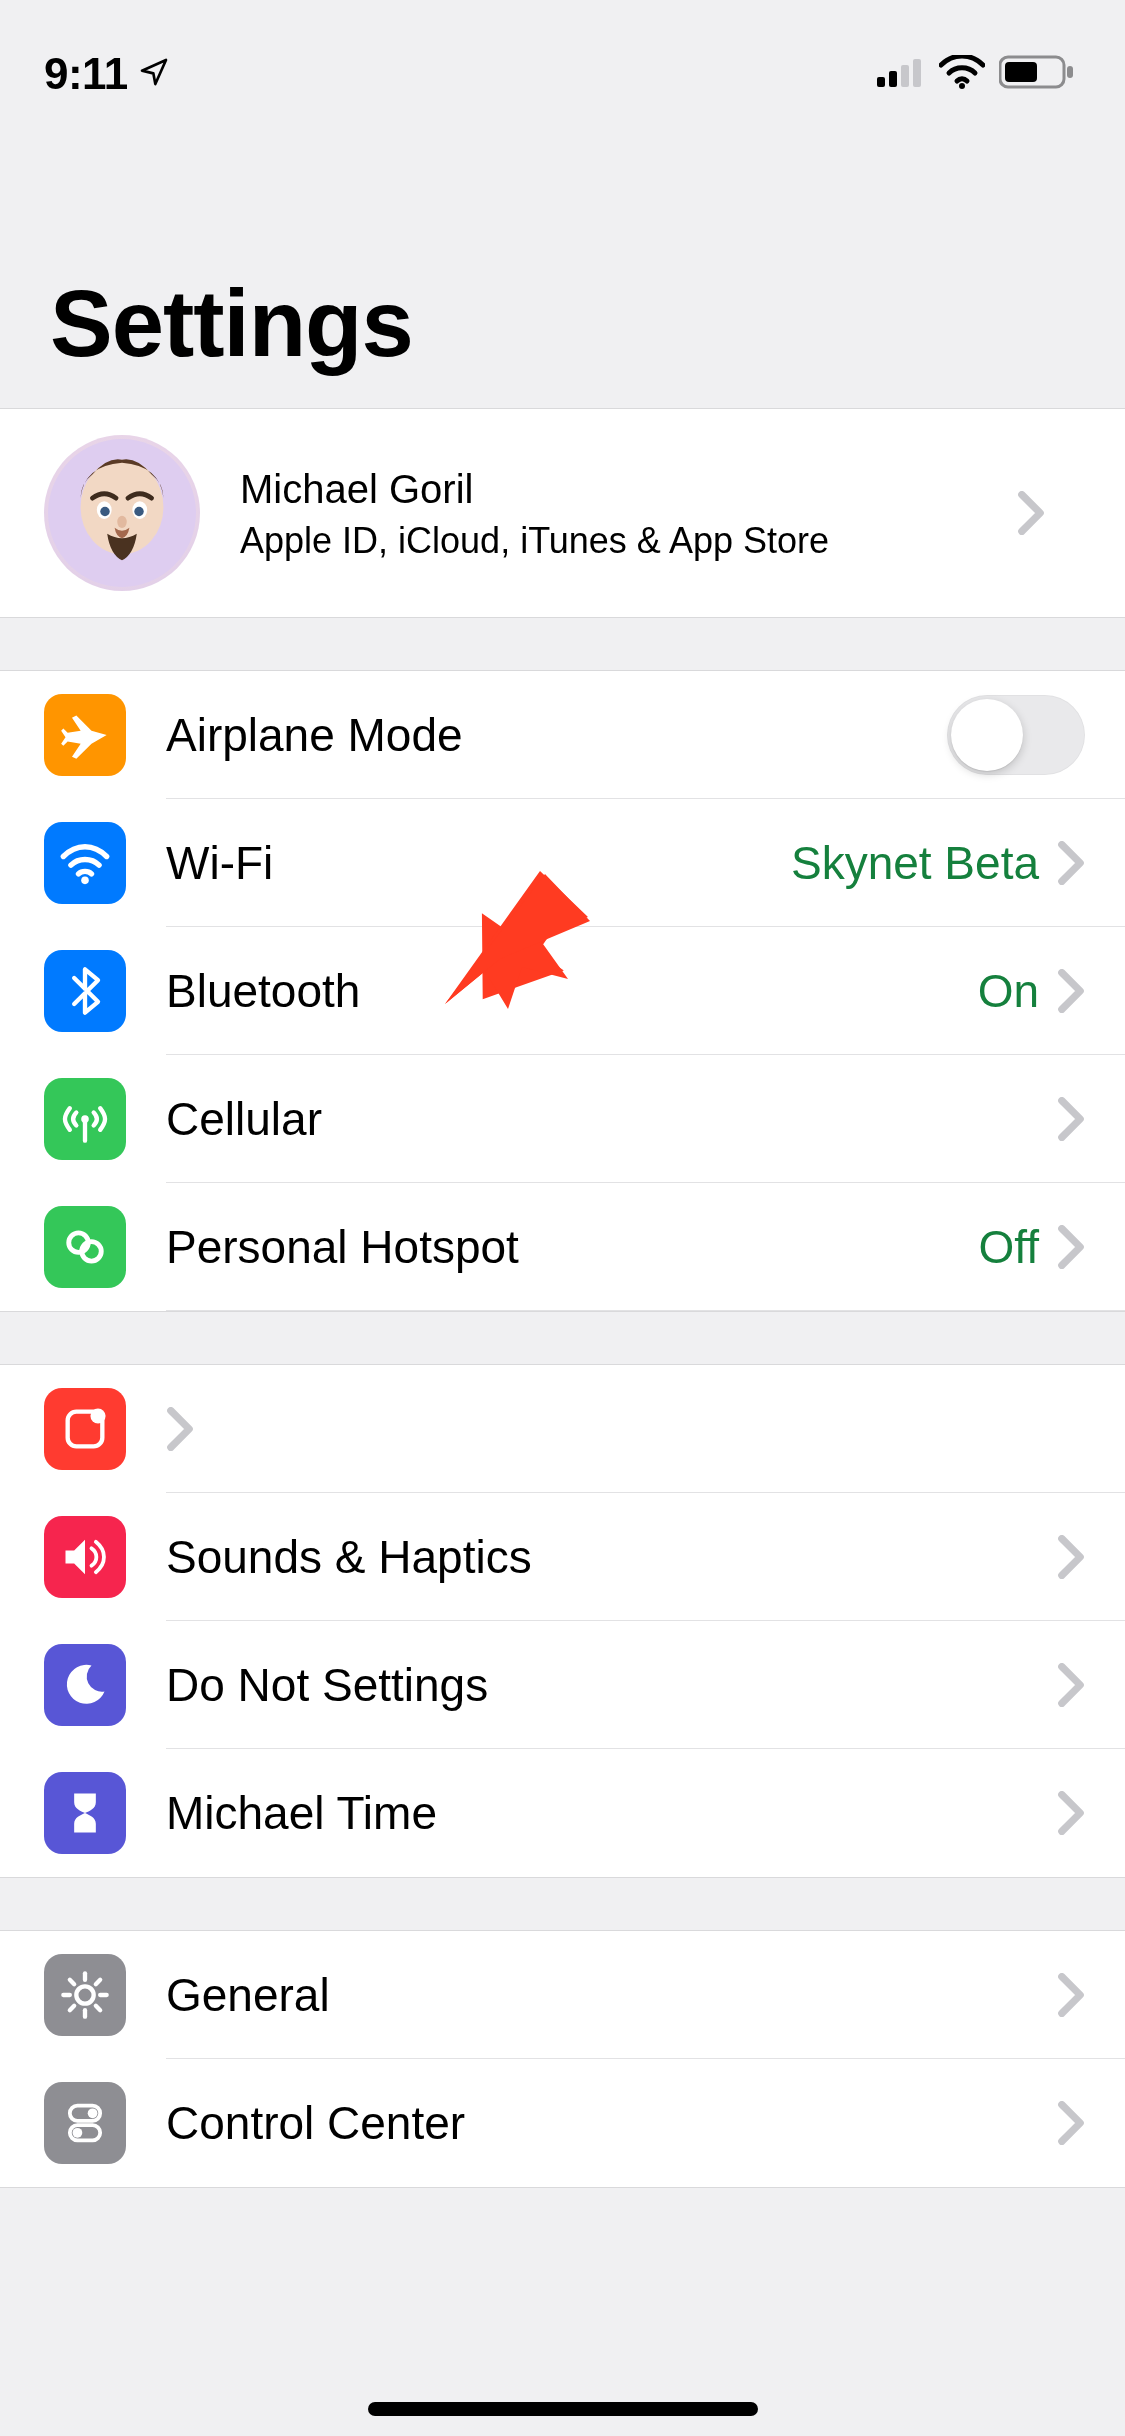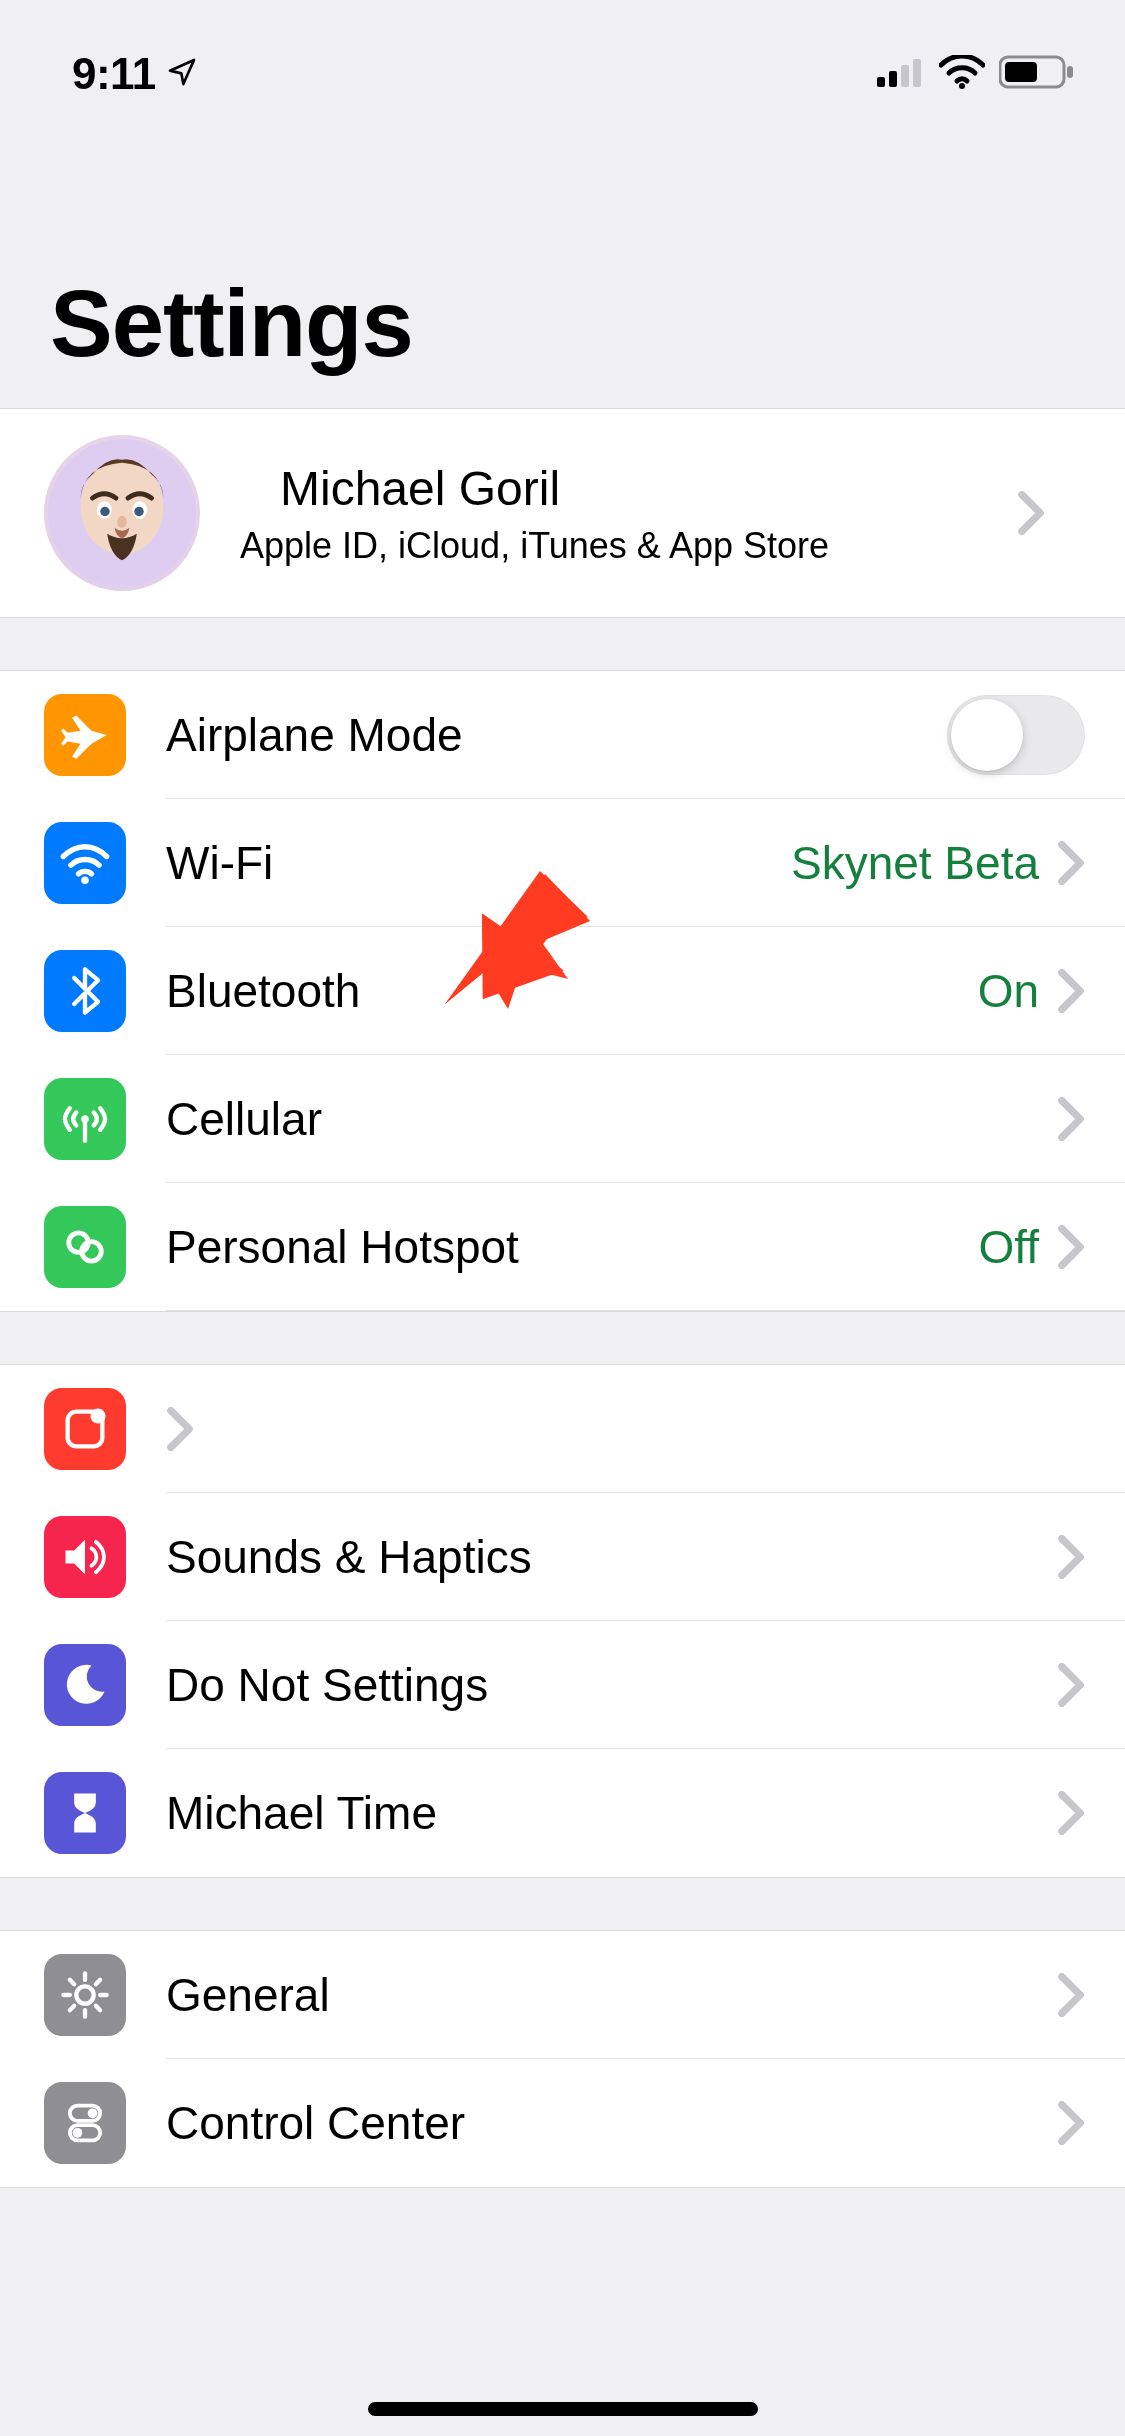--- a/index.html
+++ b/index.html
@@ -9,21 +9,21 @@
     font-family: -apple-system, "Helvetica Neue", Helvetica, Arial, sans-serif;
     background: #f0f0f2;
     color: #000;
     overflow: hidden;
   }
   
   .statusbar {
     display: flex;
     justify-content: space-between;
     align-items: center;
-    padding: 28px 50px 0 72px;
+    padding: 28px 50px 0 44px;
     height: 120px;
   }
   .status-left { display: flex; align-items: center; gap: 10px; }
   .status-time { font-size: 44px; font-weight: 600; letter-spacing: -0.5px; }
   .status-right { display: flex; align-items: center; gap: 14px; }
   .loc-icon svg { width: 32px; height: 32px; }
 
   
   .title-area {
     padding: 150px 50px 30px 50px;
@@ -55,21 +55,21 @@
     border-radius: 50%;
     background: radial-gradient(circle at 50% 45%, #f0e6dc 0%, #e8d4e8 60%, #d8c8e8 100%);
     display: flex;
     align-items: center;
     justify-content: center;
     flex-shrink: 0;
     overflow: hidden;
   }
   .avatar svg { width: 148px; height: 148px; }
   .account-text { flex: 1; padding-left: 40px; }
-  .account-name { font-size: 48px; font-weight: 400; line-height: 1.25; margin-left: 40px; }
+  .account-name { font-size: 40px; font-weight: 400; line-height: 1.25; }
   .account-sub { font-size: 36px; color: #000; margin-top: 6px; }
 
   
   .row {
     display: flex;
     align-items: center;
     min-height: 128px;
     padding-left: 44px;
     position: relative;
   }

